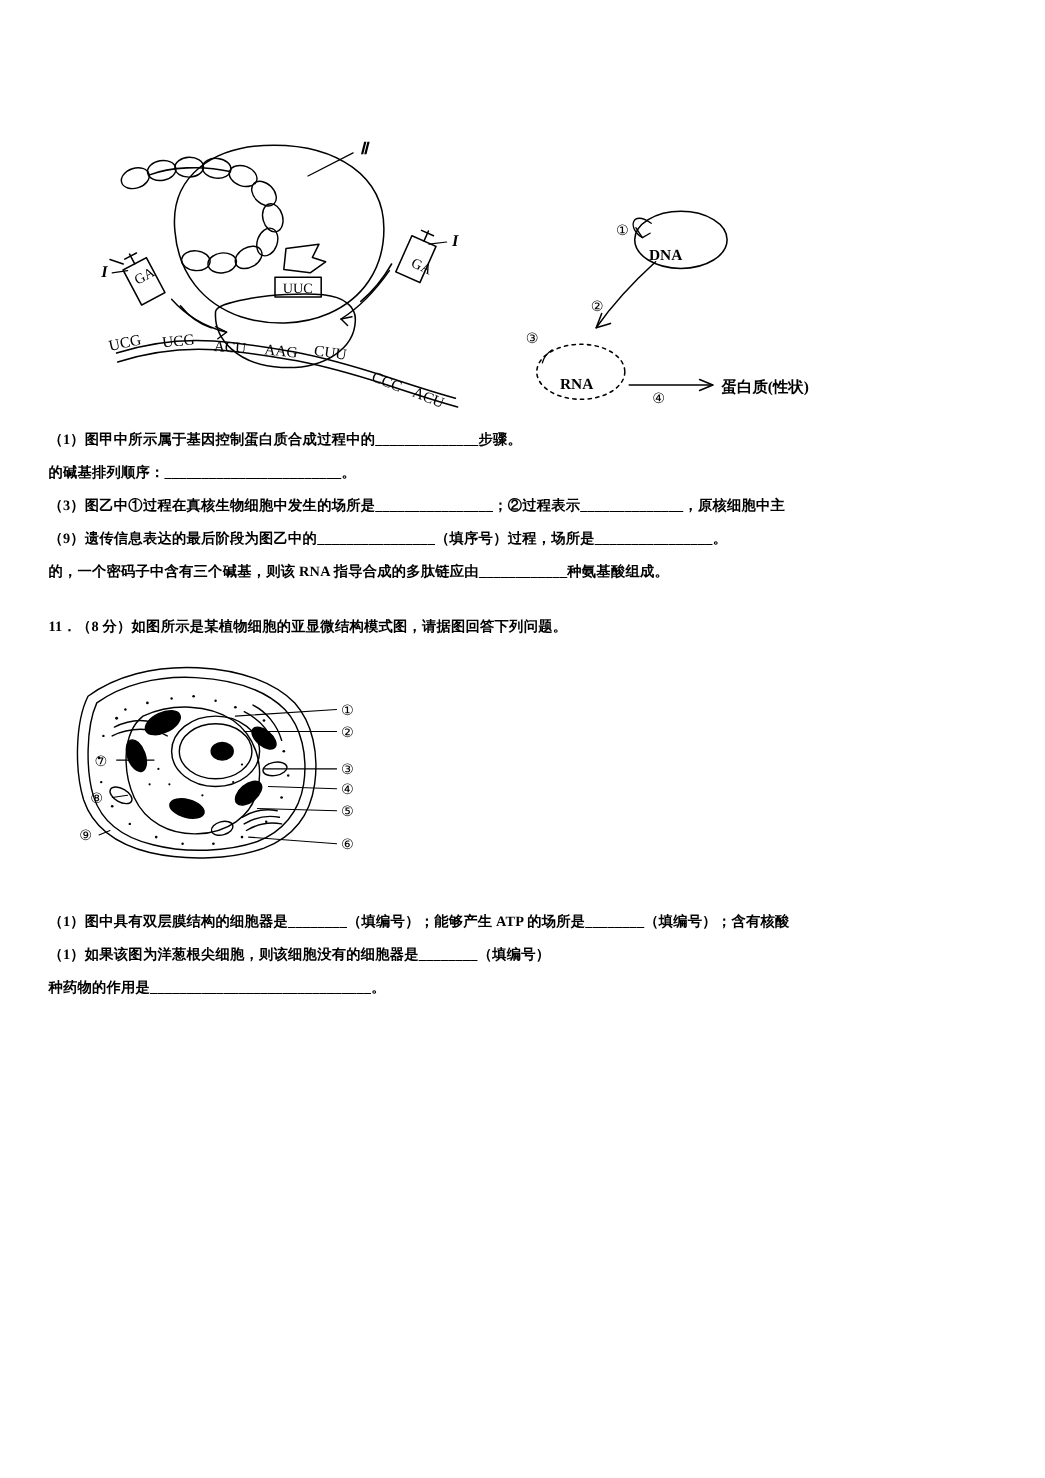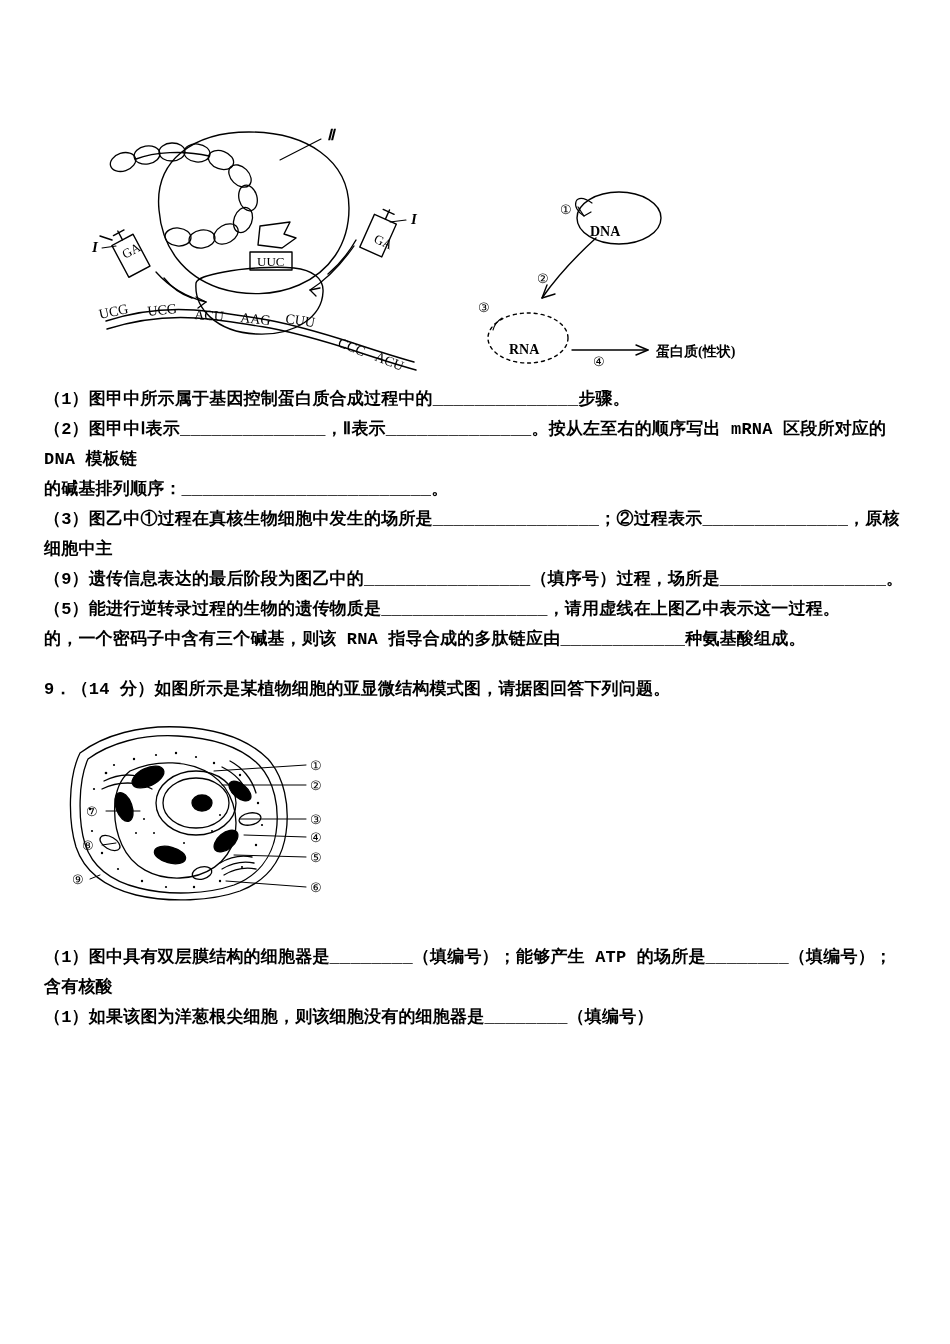--- a/index.html
+++ b/index.html
@@ -32,25 +32,25 @@
   
   .fig1 {
     position: relative;
     height: 345px;
     width: 862px;
   }
   .fig1 svg { display: block; }
 
   
   .q-line {
-    font-size: 17px;
+    font-size: 13px;
     line-height: 30px;
     margin: 0;
     letter-spacing: 0.2px;
-    font-family: Liberation Mono, monospace;
+    font-family: Liberation Serif, serif;
   }
   .q-line.bold { font-weight: bold; }
   .spacer-10 { height: 10px; }
   .spacer-16 { height: 16px; }
   .spacer-20 { height: 20px; }
 
   
   .fig2 {
     position: relative;
     height: 212px;
@@ -169,31 +169,29 @@
           <text x="549" y="326" font-size="13">④</text>
 
           <text x="201" y="367" font-size="15" font-weight="bold">甲</text>
           <text x="586" y="381" font-size="15" font-weight="bold">乙</text>
         </g>
       </svg>
     </div>
 
     <div>
       <p class="q-line bold">（1）图甲中所示属于基因控制蛋白质合成过程中的______________步骤。</p>
-      <p class="q-line bold">（2）图甲中Ⅰ表示______________，Ⅱ表示______________。按从左至右的顺序写出 mRNA 区段所对应的 DNA 模板链</p>
       <p class="q-line bold">的碱基排列顺序：________________________。</p>
       <p class="q-line bold">（3）图乙中①过程在真核生物细胞中发生的场所是________________；②过程表示______________，原核细胞中主</p>
       <p class="q-line bold">（9）遗传信息表达的最后阶段为图乙中的________________（填序号）过程，场所是________________。</p>
-      <p class="q-line bold">（5）能进行逆转录过程的生物的遗传物质是________________，请用虚线在上图乙中表示这一过程。</p>
       <p class="q-line bold">的，一个密码子中含有三个碱基，则该 RNA 指导合成的多肽链应由____________种氨基酸组成。</p>
     </div>
 
     <div class="spacer-20"></div>
 
-    <p class="q-line bold">9．（14 分）如图所示是某植物细胞的亚显微结构模式图，请据图回答下列问题。</p>
+    <p class="q-line bold">11．（8 分）如图所示是某植物细胞的亚显微结构模式图，请据图回答下列问题。</p>
 
     <div class="spacer-10"></div>
 
     <div class="fig2">
       <svg width="862" height="210" viewBox="0 0 862 210" xmlns="http://www.w3.org/2000/svg">
         <g fill="none" stroke="#000" stroke-width="1.3" stroke-linejoin="round" stroke-linecap="round">
 
           <path d="M36,38 C60,20 96,10 136,12 C176,14 206,26 224,44 C240,62 246,90 242,118
                    C238,146 222,166 196,176 C168,186 126,188 92,180 C60,172 40,156 32,132
                    C24,106 24,62 36,38 Z"></path>
@@ -285,19 +283,20 @@
           <text x="28" y="169">⑨</text>
         </g>
       </svg>
     </div>
 
     <div class="spacer-16"></div>
 
     <div>
       <p class="q-line bold">（1）图中具有双层膜结构的细胞器是________（填编号）；能够产生 ATP 的场所是________（填编号）；含有核酸</p>
       <p class="q-line bold">（1）如果该图为洋葱根尖细胞，则该细胞没有的细胞器是________（填编号）</p>
+      <p class="q-line bold">种药物的作用是______________________________。</p>
     </div>
 
     <div class="spacer-10"></div>
 
 
   </div>
 </div>
 
 </body></html>

